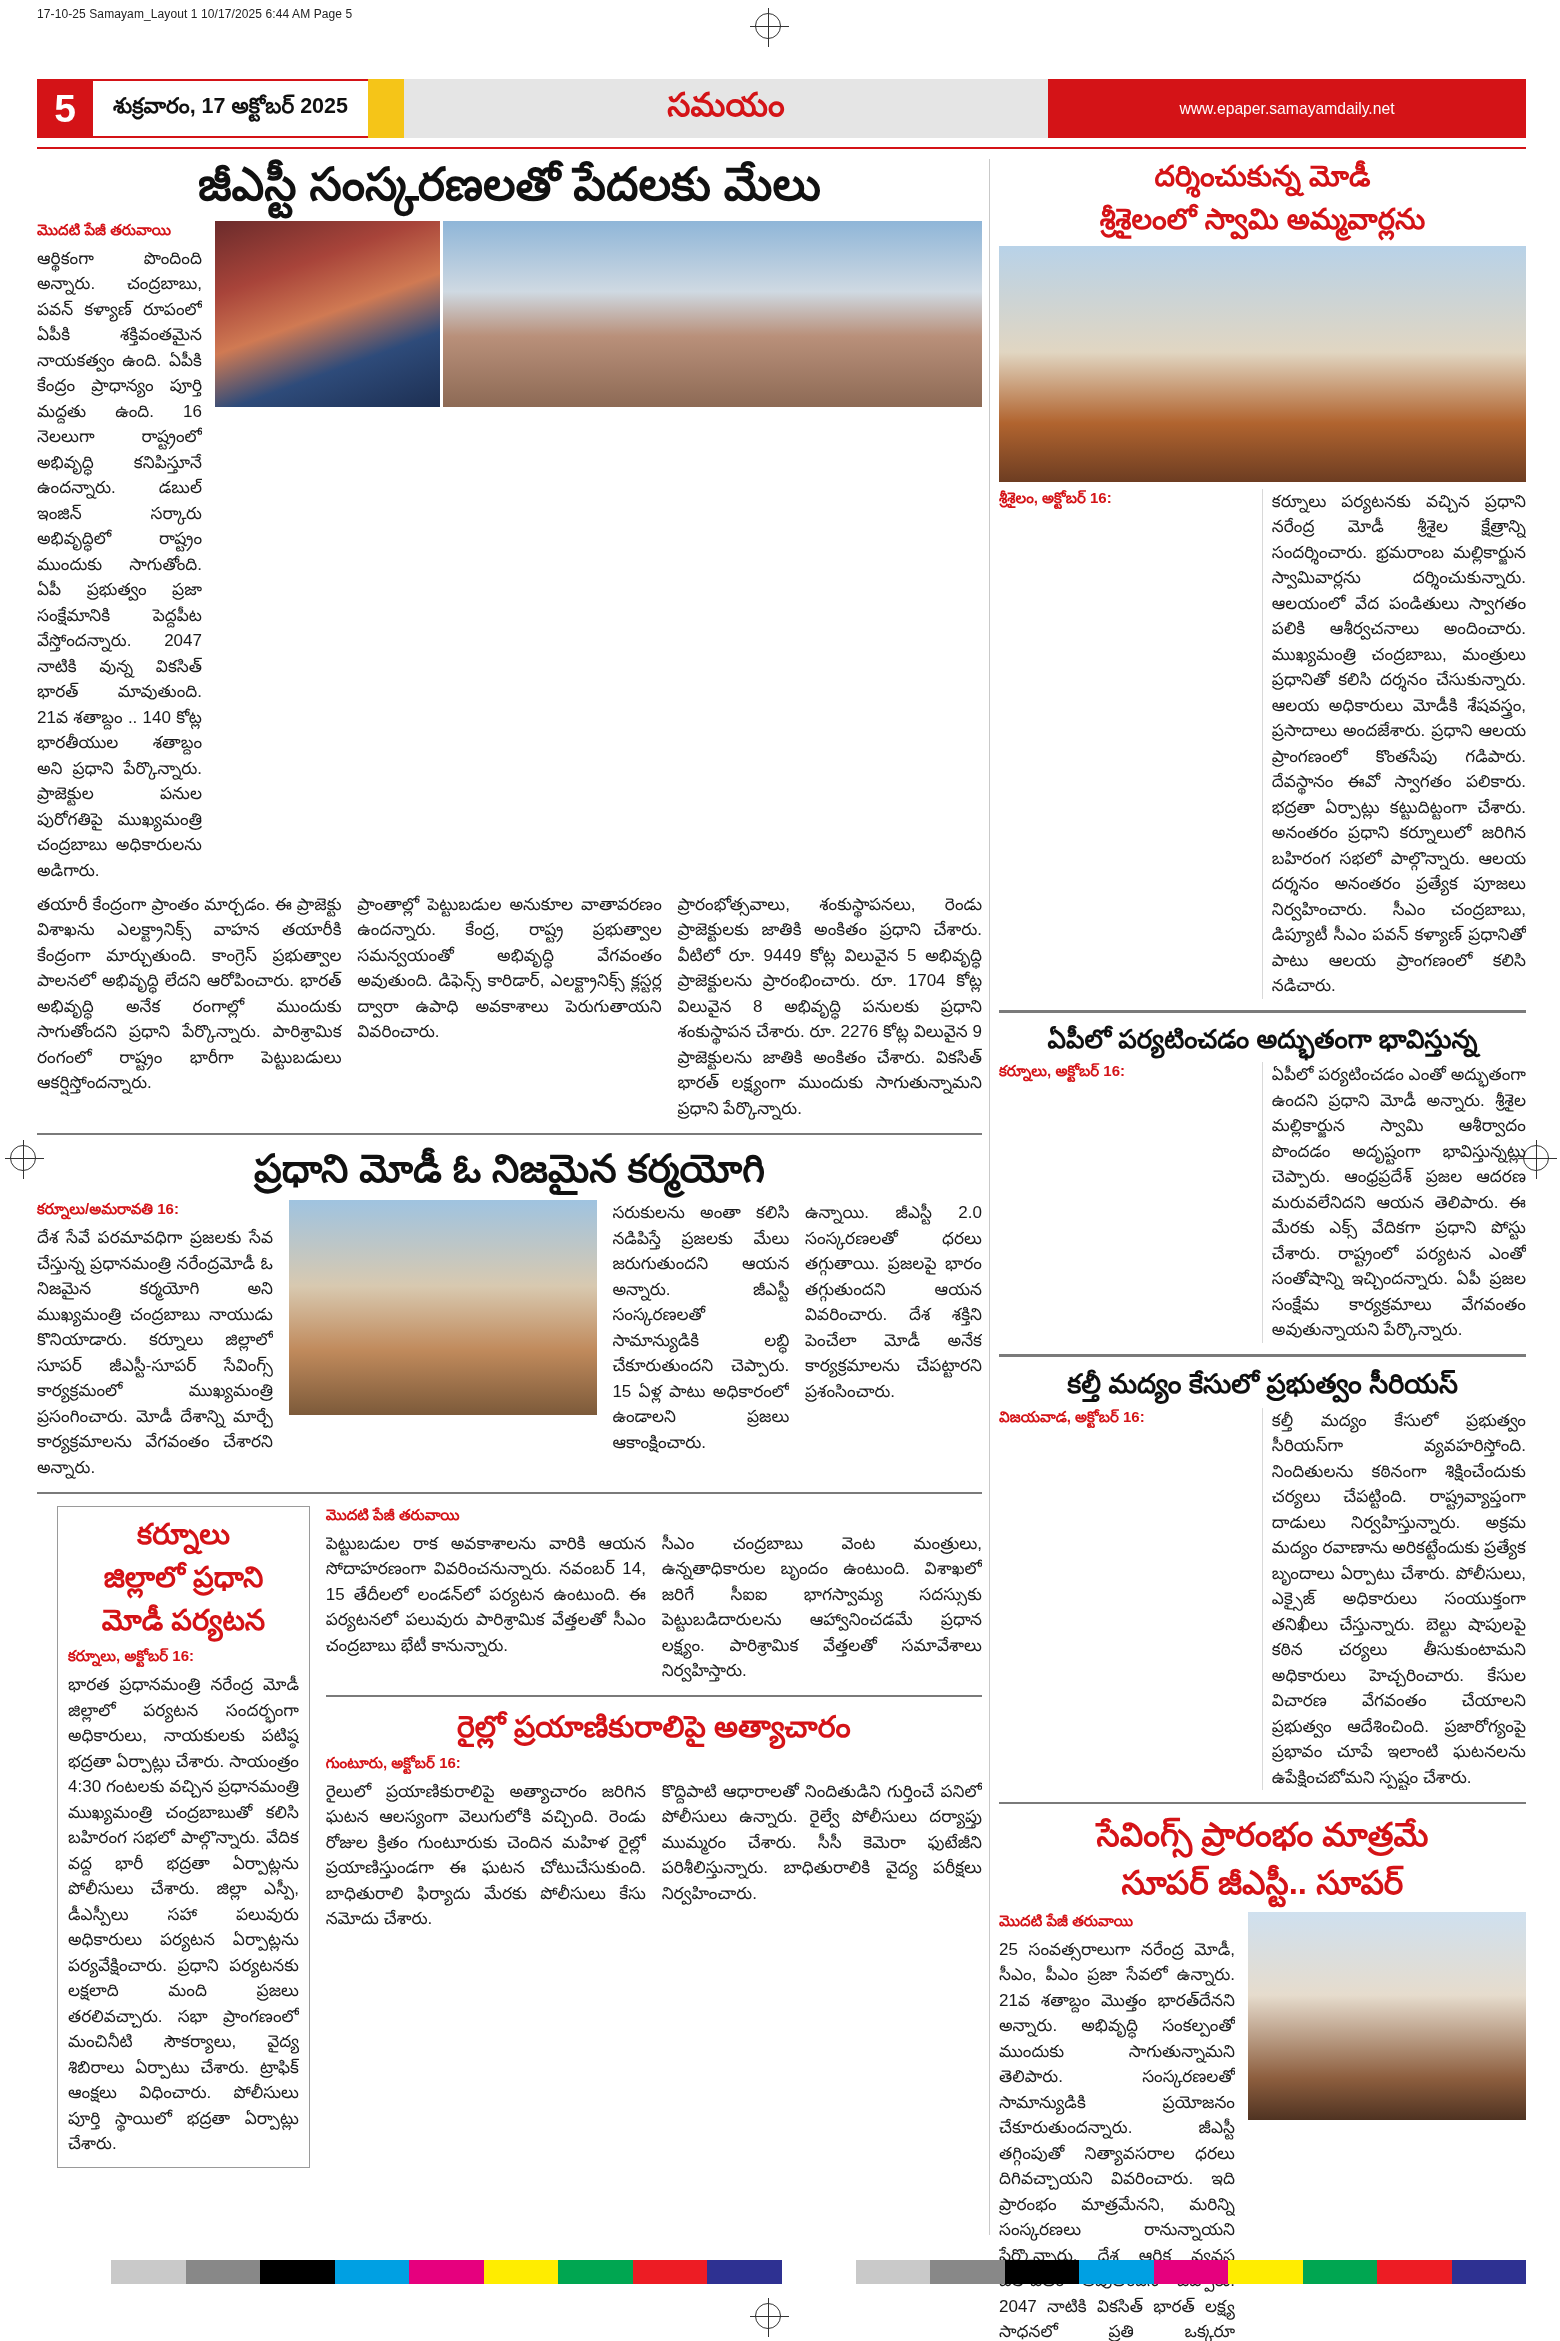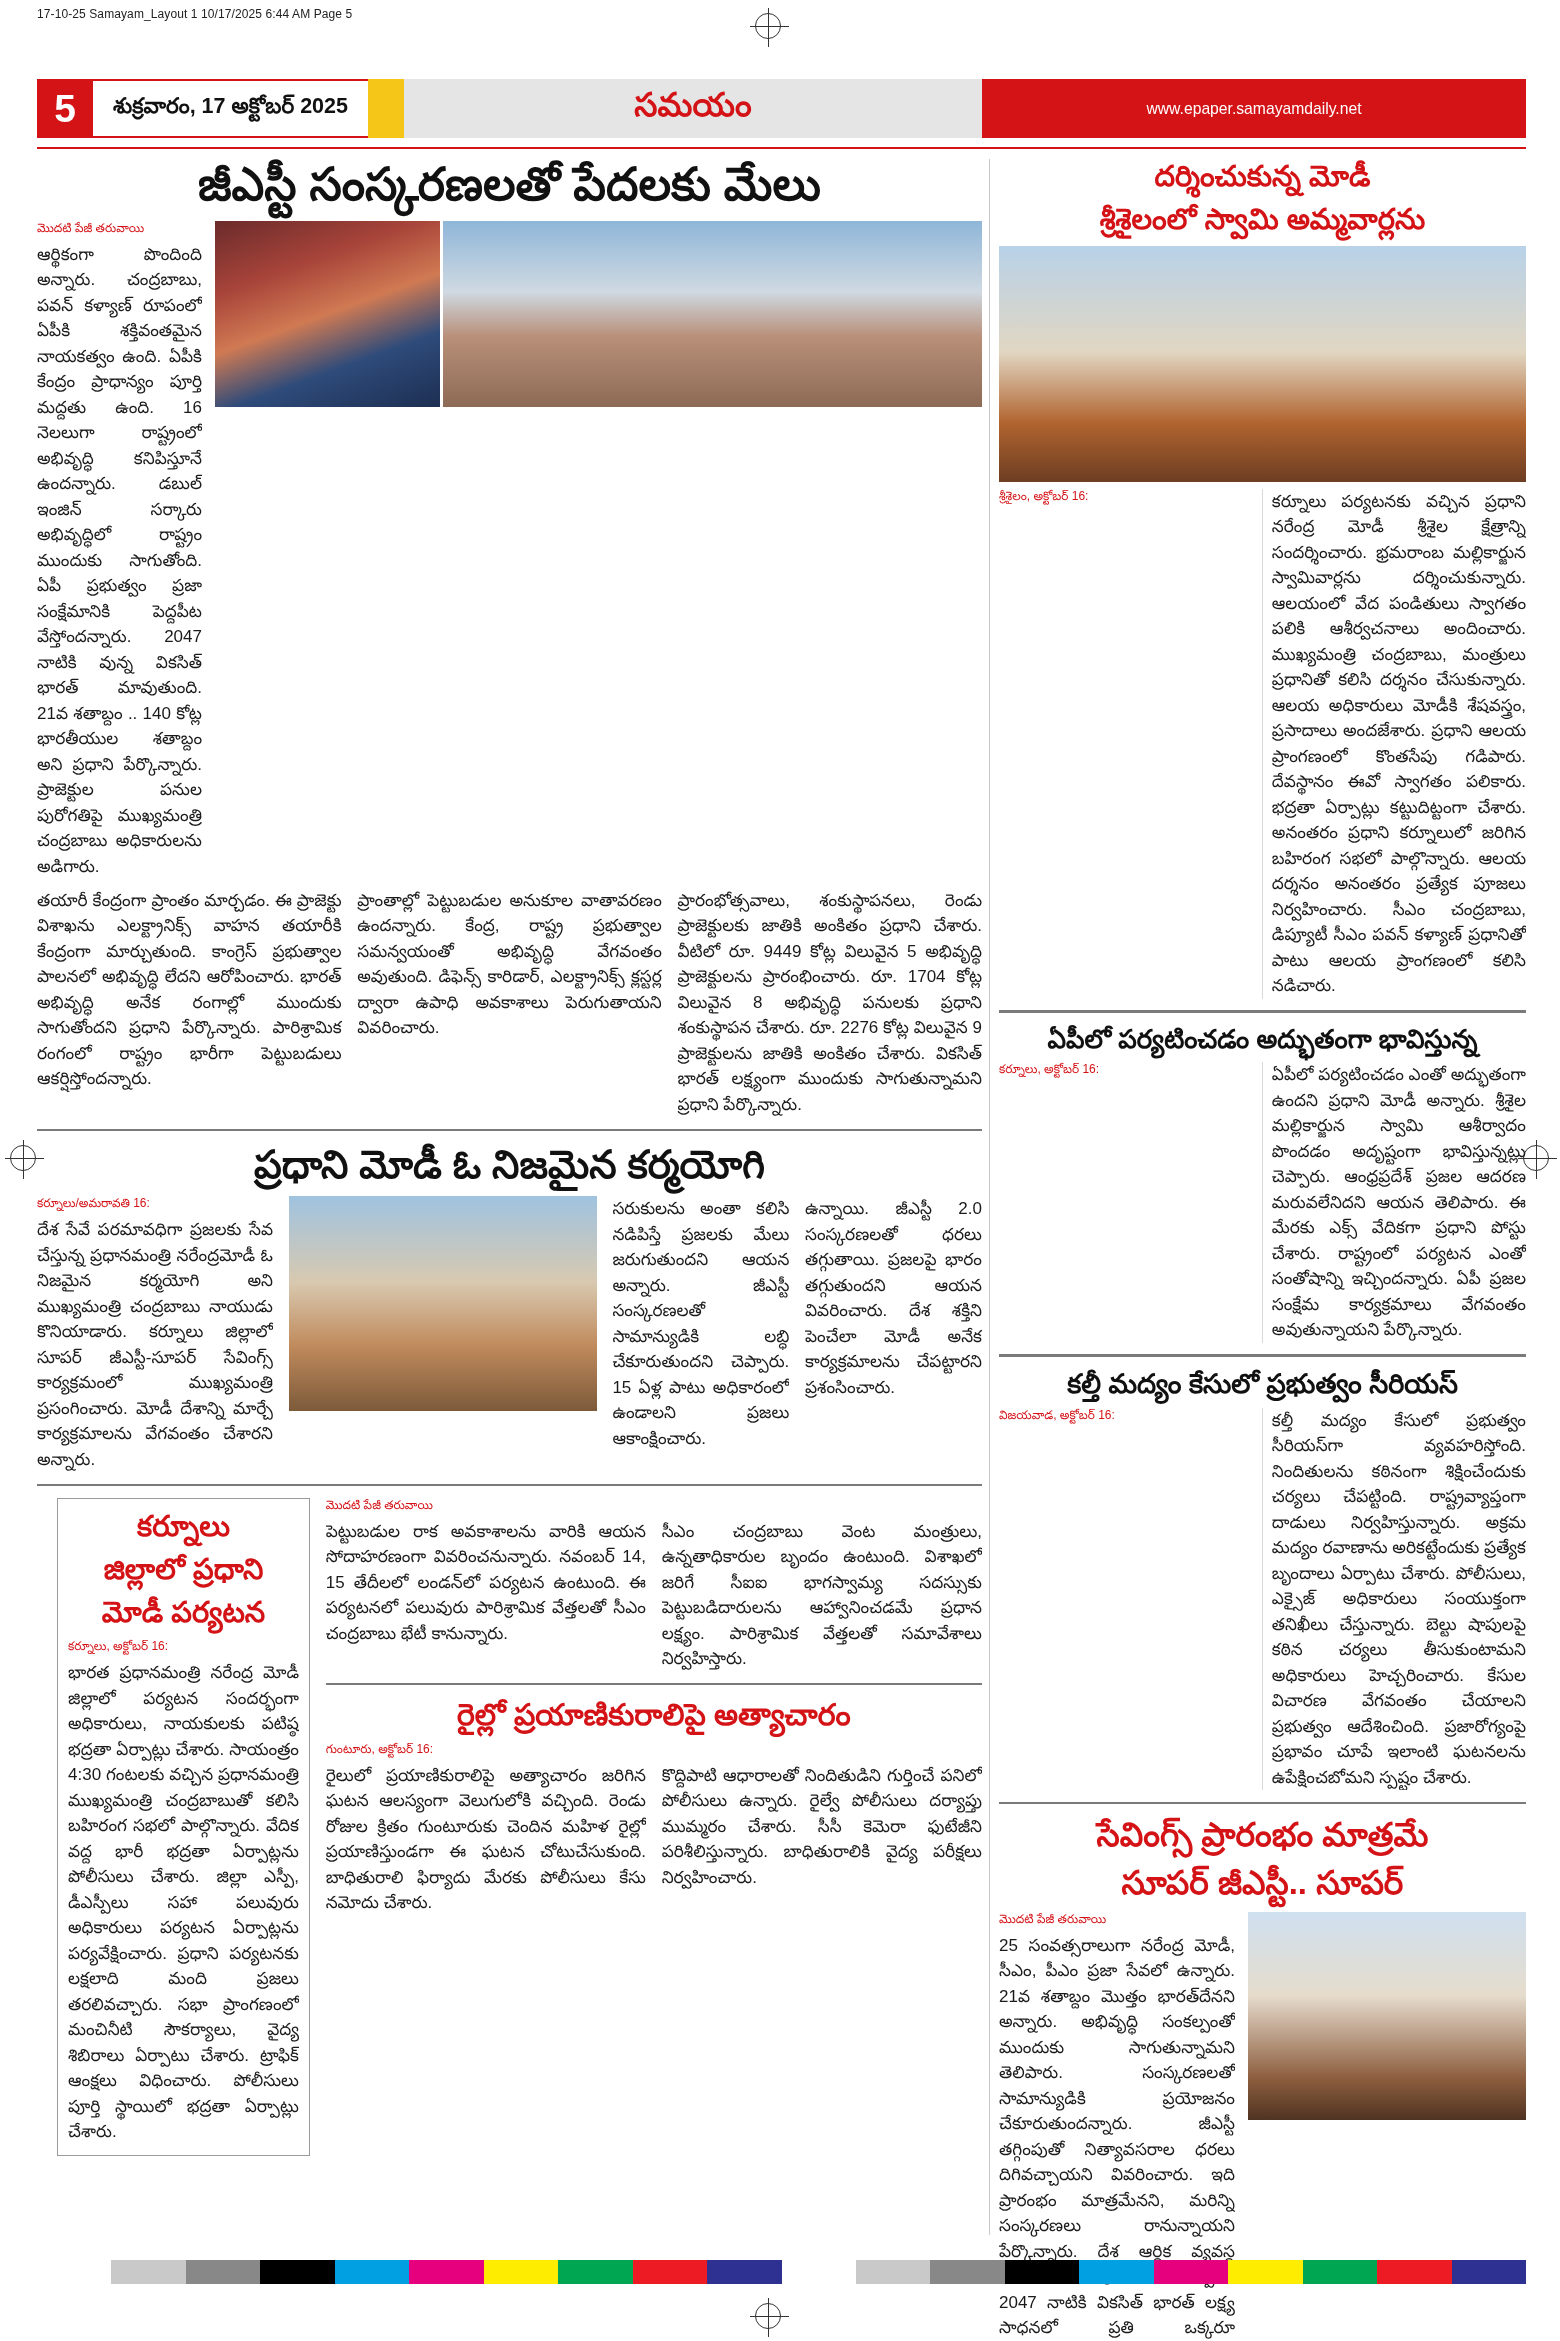--- a/index.html
+++ b/index.html
@@ -44,21 +44,21 @@
     background:#fff; border-top:2.1px solid #d41317; border-bottom:2.1px solid #d41317;
     display:flex; align-items:center; padding:0 20px;
     font-size:21.5px; font-weight:bold; color:#111; white-space:nowrap;
   }
   .yellow-wedge { width:36px; background:#f5c518; }
   .paper-title {
     flex:1; background:#e5e5e5; display:flex; align-items:center; justify-content:center;
     color:#d41317; font-size:33px; font-weight:bold;
   }
   .web-box {
-    width:544px; background:#d41317; color:#fff; display:flex;
+    width:478px; background:#d41317; color:#fff; display:flex;
     align-items:center; justify-content:center; font-size:15.7px;
   }
 
   .rule-top { position:absolute; left:37px; top:147px; width:1489px; height:2.1px; background:#d41317;}
 
   
   .col-left { position:absolute; left:37px; top:159px; width:945px; }
   .col-right { position:absolute; left:999px; top:159px; width:527px; }
   .vsep { position:absolute; top:159px; width:1.4px; background:#c9c9c9; }
 
@@ -67,21 +67,21 @@
     margin:0 0 10px 0; text-align:center;
   }
   h2.headline-red {
     font-size:30px; line-height:1.2; font-weight:bold; color:#d41317;
     margin:0 0 8.6px 0; text-align:center;
   }
   h2.headline-blk {
     font-size:29px; line-height:1.2; font-weight:bold; color:#111;
     margin:0 0 7.2px 0; text-align:center;
   }
-  .byline { font-size:12px; color:#d41317; font-weight:normal; margin-bottom:4.3px;}
+  .byline { font-size:15px; color:#d41317; font-weight:bold; margin-bottom:4.3px;}
   .body-text {
     font-size:17px; line-height:1.5; text-align:justify; color:#1a1a1a;
     hyphens:auto; overflow:hidden;
   }
   .rule-thick { height:2.1px; background:#7a7a7a; margin:11.5px 0; }
 
   
   .photo { position:relative; overflow:hidden; background:#ddd; }
   .ph-a { background:linear-gradient(160deg,#6b2b2b 0%,#a8443a 28%,#d07a53 50%,#2e4b7a 72%,#1d2f52 100%); }
   .ph-b { background:linear-gradient(180deg,#8fb6d8 0%,#cfd9e2 38%,#b9907a 62%,#8d6a55 100%); }

